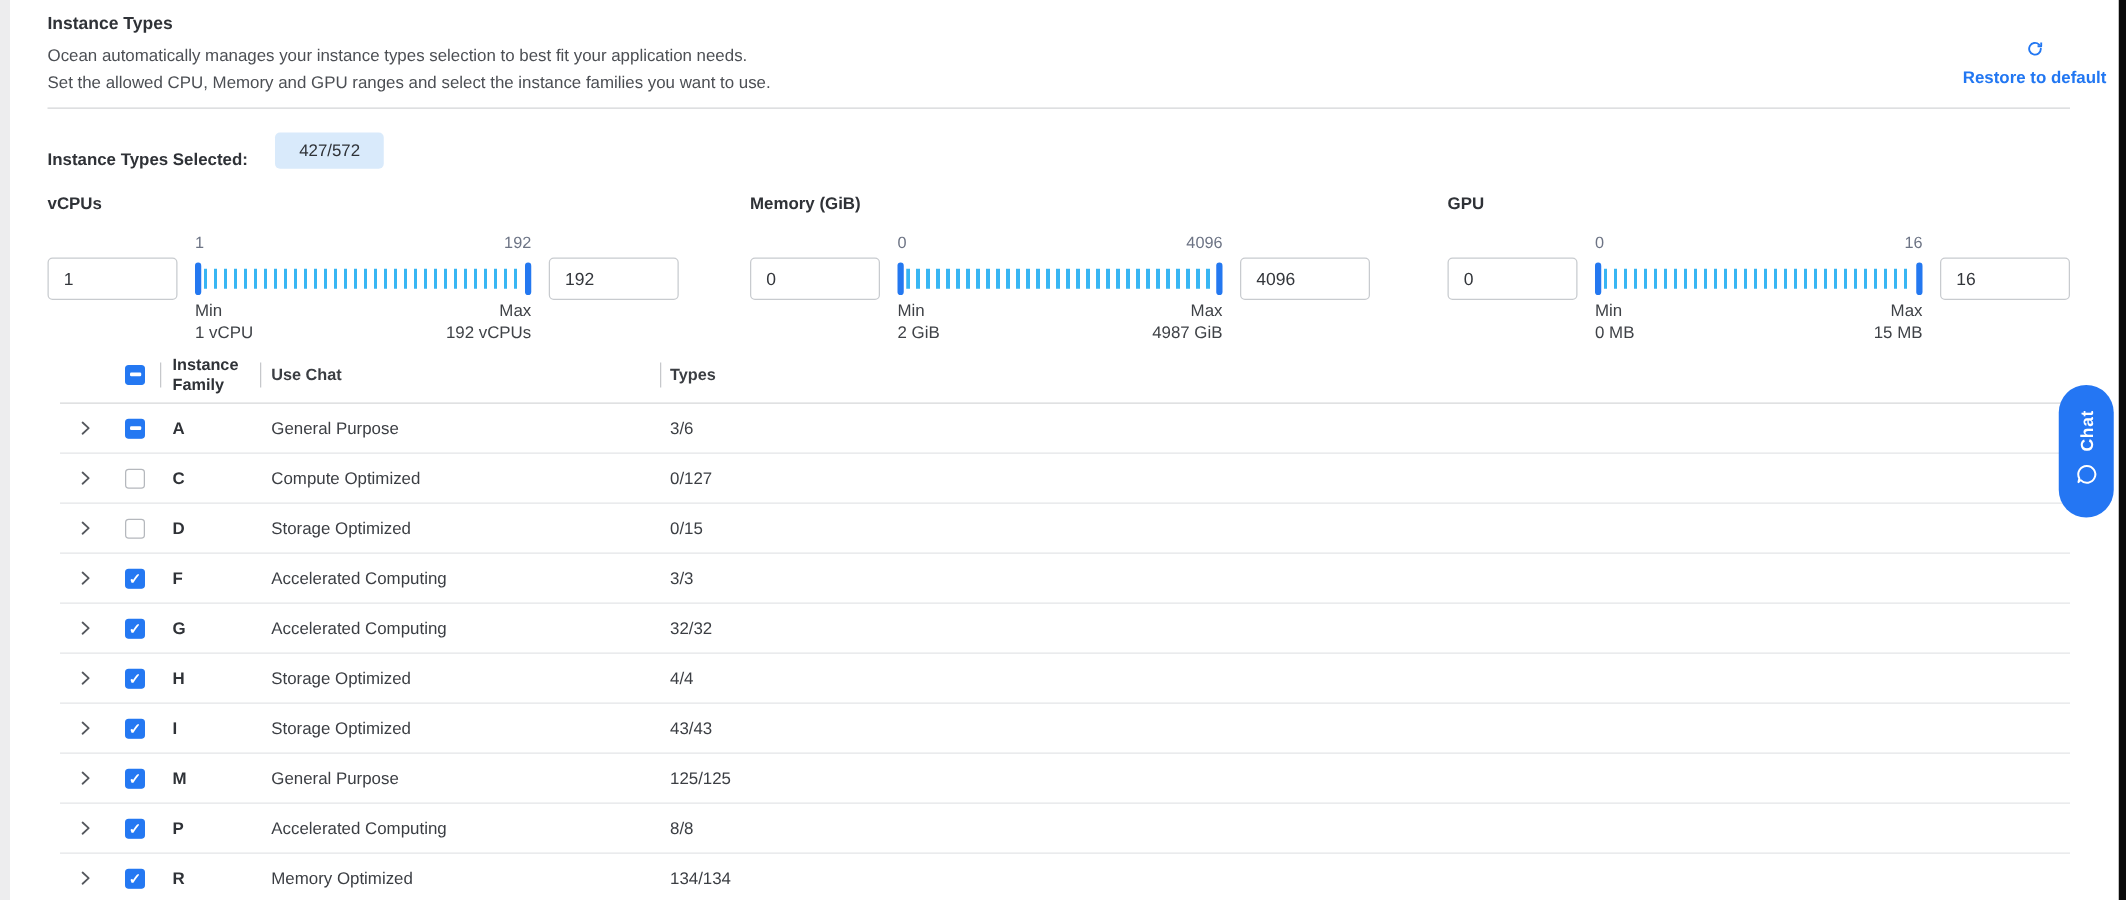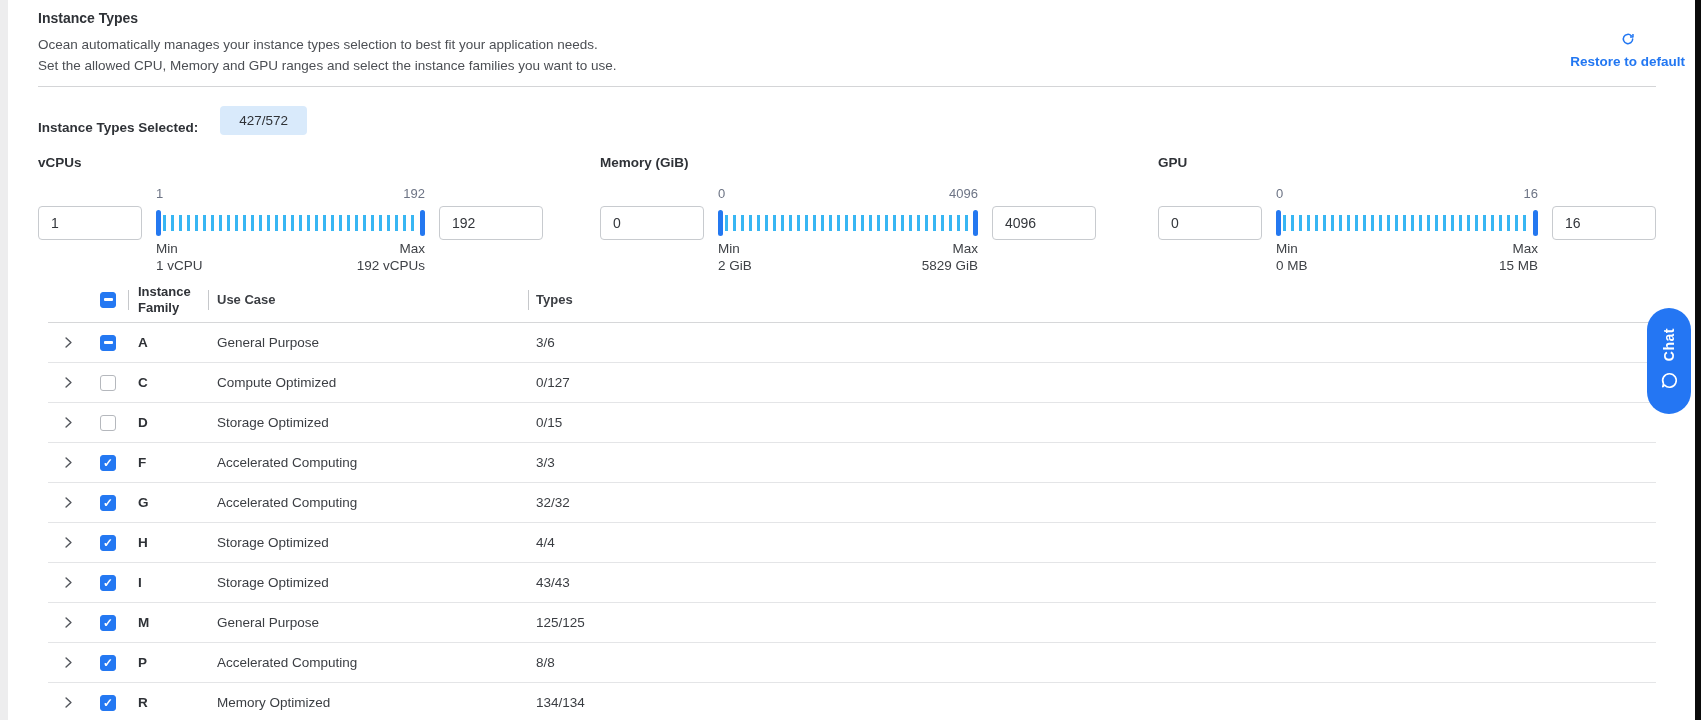--- a/index.html
+++ b/index.html
@@ -169,21 +169,21 @@
             <div class="ticks"></div>
             <div class="handle handle-left"></div>
             <div class="handle handle-right"></div>
           </div>
           <div class="minmax-row">
             <span>Min</span>
             <span>Max</span>
           </div>
           <div class="units-row">
             <span>2 GiB</span>
-            <span>5829 GiB</span>
+            <span>4987 GiB</span>
           </div>
         </div>
         <input class="num-input" readonly="" value="4096" style="">
       </div>
     </div>
 
     <div class="slider-group g3">
       <div class="slider-label">GPU</div>
       <div class="slider-row">
         <input class="num-input" readonly="" value="0" style="">
@@ -212,21 +212,21 @@
 
   </div>
 
   <div class="table">
     <div class="trow thead">
       <div></div>
       <div class="cell-check">
         <span class="cb" data-state="indeterminate"></span>
       </div>
       <div class="cell-family pipe-cell">Instance Family</div>
-      <div class="cell-usecase pipe-cell">Use Case</div>
+      <div class="cell-usecase pipe-cell">Use Chat</div>
       <div class="cell-types pipe-cell">Types</div>
     </div>
 
     <div class="trow tbody-row">
       <div class="cell-chevron">
           <svg width="13" height="13" viewBox="0 0 16 16">
             <path d="M5 2.5l6 5.5-6 5.5" fill="none" stroke="#55585e" stroke-width="1.8" stroke-linecap="round" stroke-linejoin="round"></path>
           </svg>
         </div>
       <div class="cell-check">

